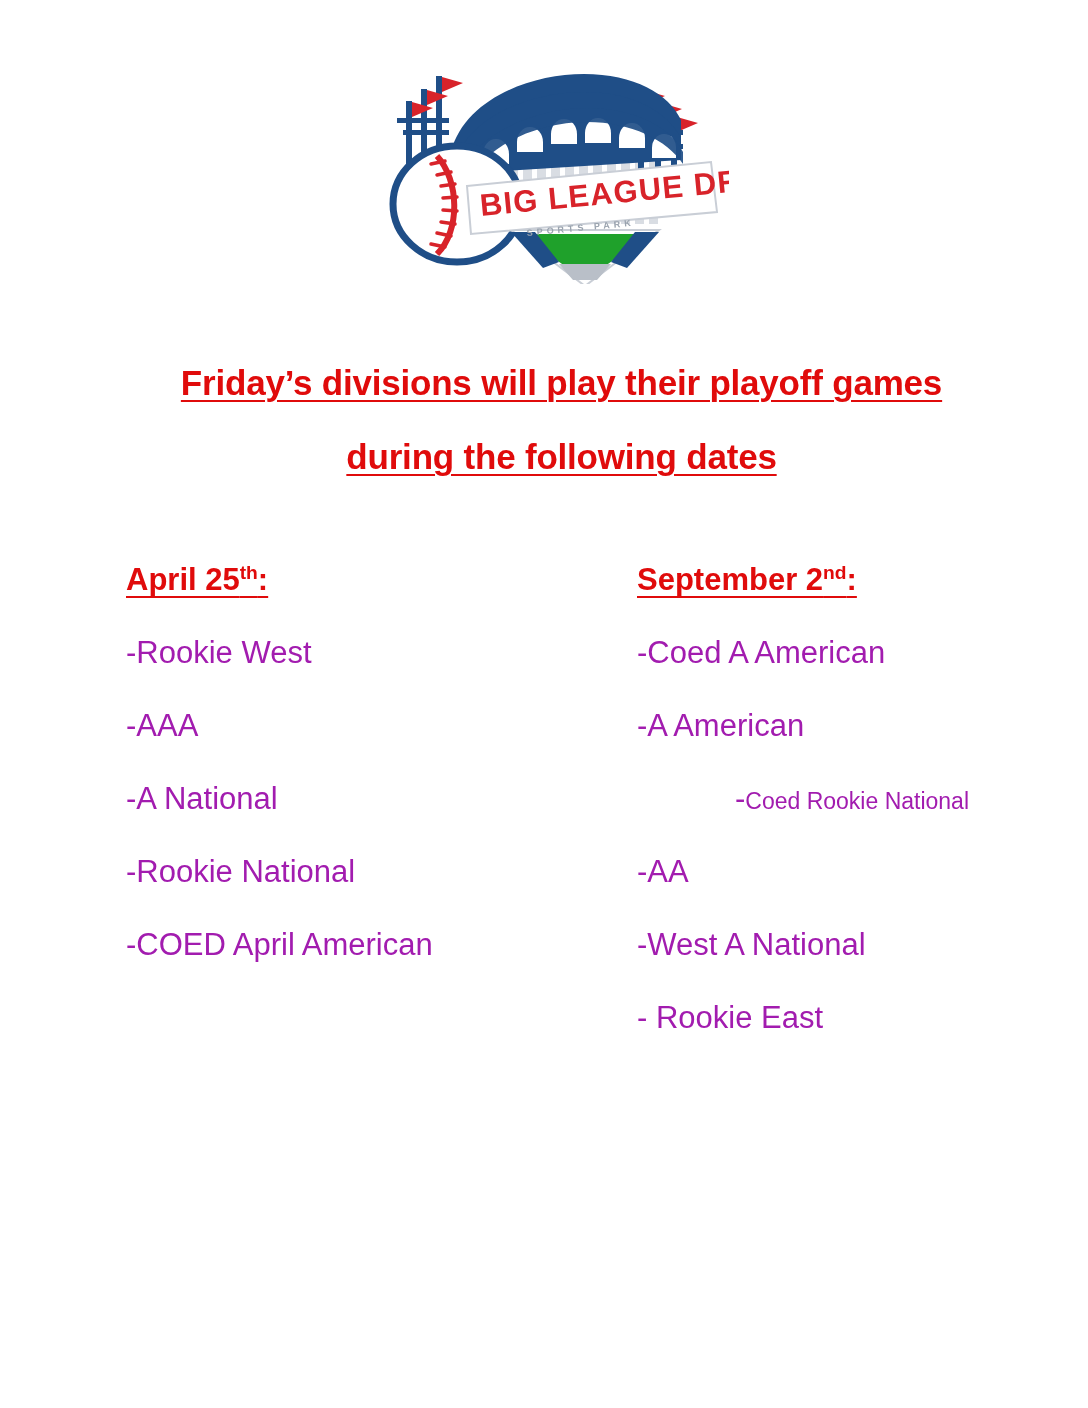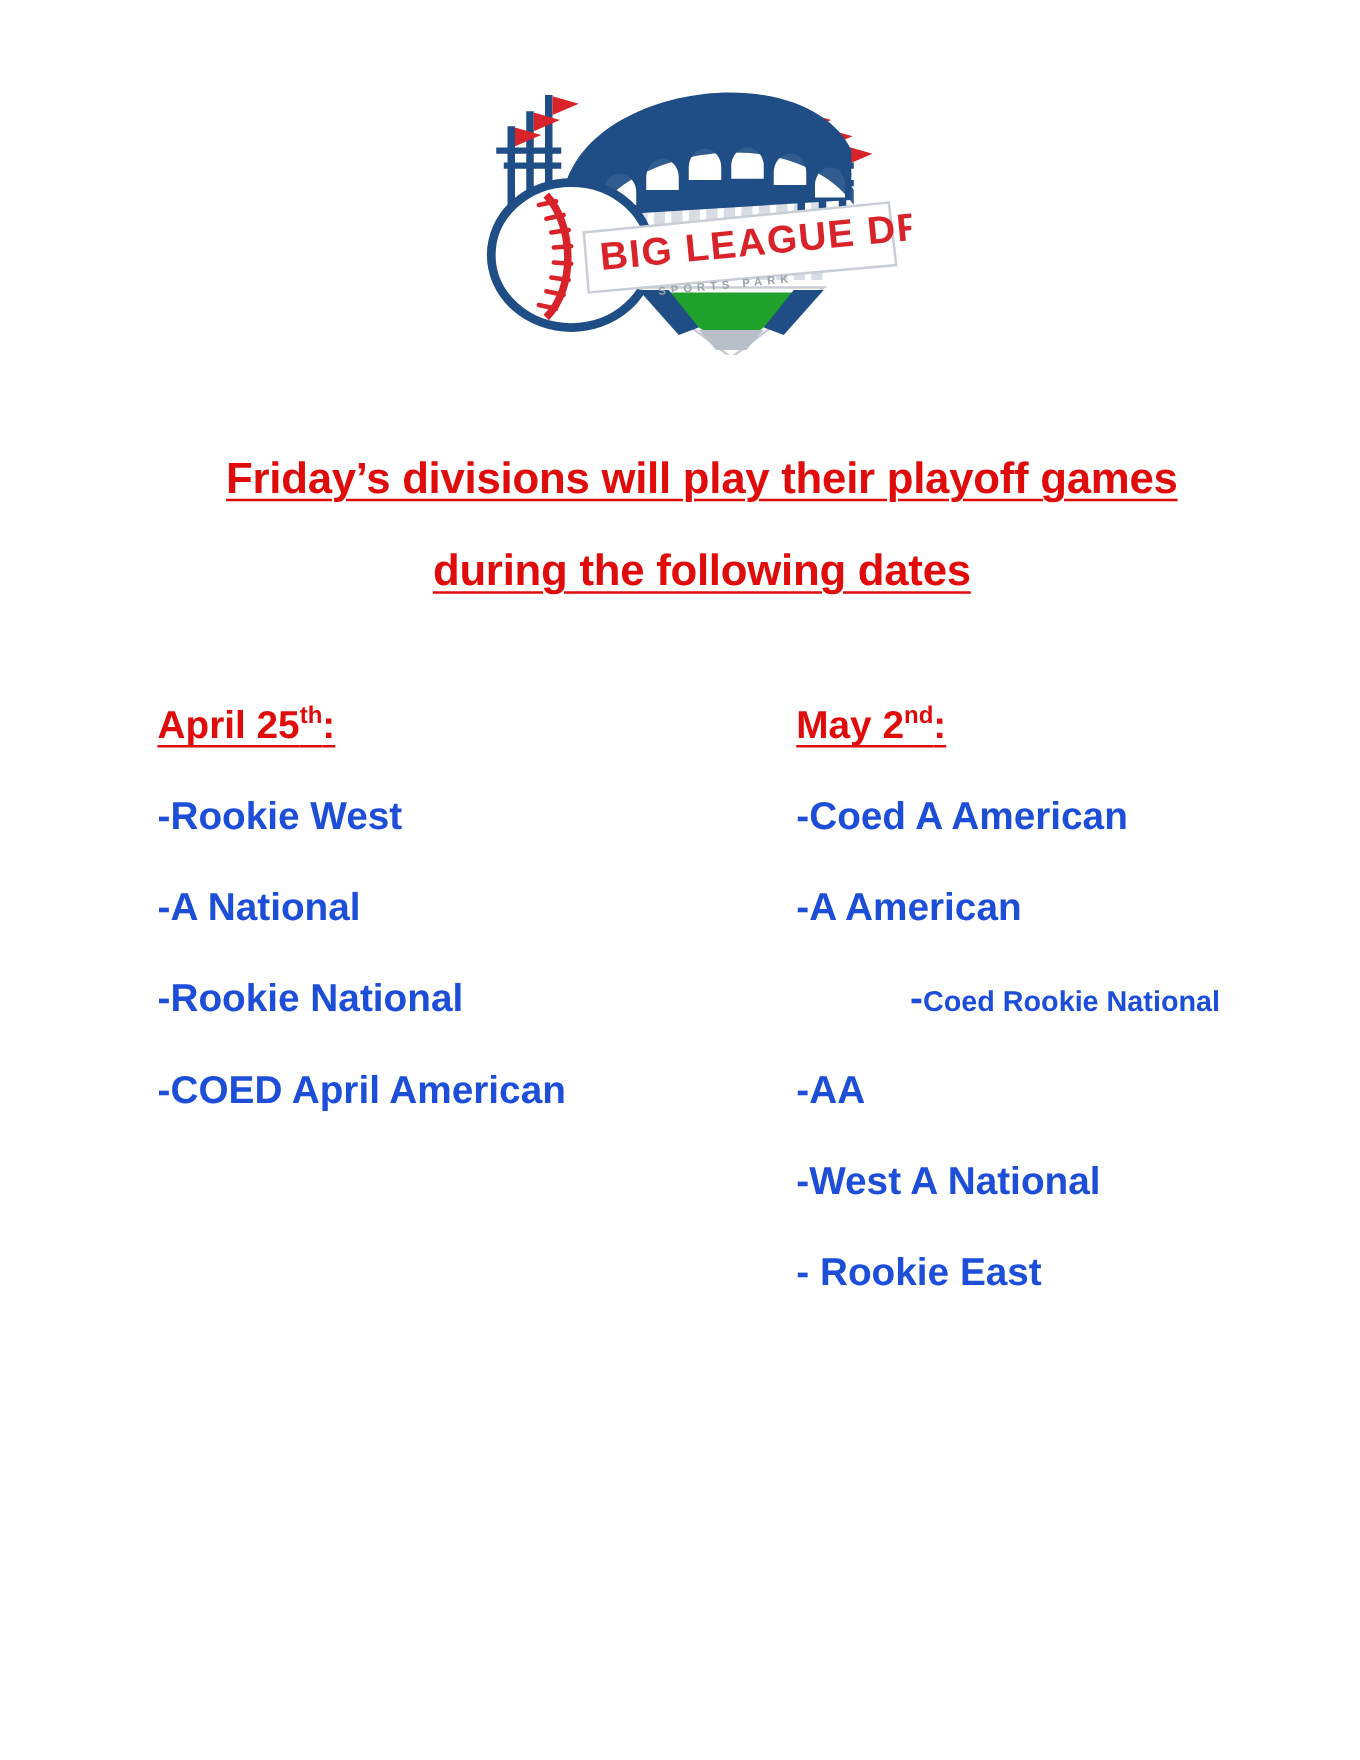--- a/index.html
+++ b/index.html
@@ -85,22 +85,22 @@
     text-underline-offset: 6px;
     text-decoration-thickness: 2px;
   }
   .date-head sup {
     font-size: 0.62em;
     vertical-align: super;
     line-height: 0;
   }
 
   .item {
-    color: #1d4ed8;
-    font-weight: bold;
+    color: #a21caf;
+    font-weight: normal;
     font-size: 31px;
     line-height: 40px;
     height: 73px;
     white-space: nowrap;
   }
   .item.small {
     font-size: 23px;
     text-align: center;
   }
   .item.small .dash {
@@ -217,28 +217,29 @@
   </div>
 </div>
 
 <div class="columns">
 
   <div class="col col-left">
     <div class="date-head">
       <span class="hd"><span>April 25</span><sup>th</sup><span>:</span></span>
     </div>
     <div class="item"><span class="dash">-</span><span>Rookie West</span></div>
+    <div class="item"><span class="dash">-</span><span>AAA</span></div>
     <div class="item"><span class="dash">-</span><span>A National</span></div>
     <div class="item"><span class="dash">-</span><span>Rookie National</span></div>
     <div class="item"><span class="dash">-</span><span>COED April American</span></div>
   </div>
 
   <div class="col col-right">
     <div class="date-head">
-      <span class="hd"><span>May 2</span><sup>nd</sup><span>:</span></span>
+      <span class="hd"><span>September 2</span><sup>nd</sup><span>:</span></span>
     </div>
     <div class="item"><span class="dash">-</span><span>Coed A American</span></div>
     <div class="item"><span class="dash">-</span><span>A American</span></div>
     <div class="item small"><span class="dash">-</span><span>Coed Rookie National</span></div>
     <div class="item"><span class="dash">-</span><span>AA</span></div>
     <div class="item"><span class="dash">-</span><span>West A National</span></div>
     <div class="item"><span class="dash">- </span><span>Rookie East</span></div>
   </div>
 
 </div>

